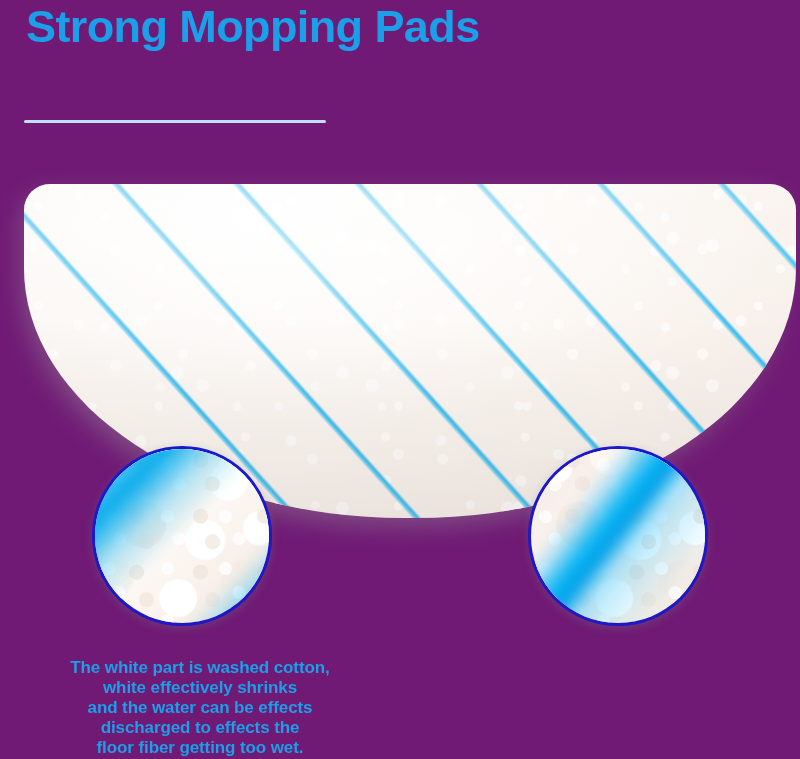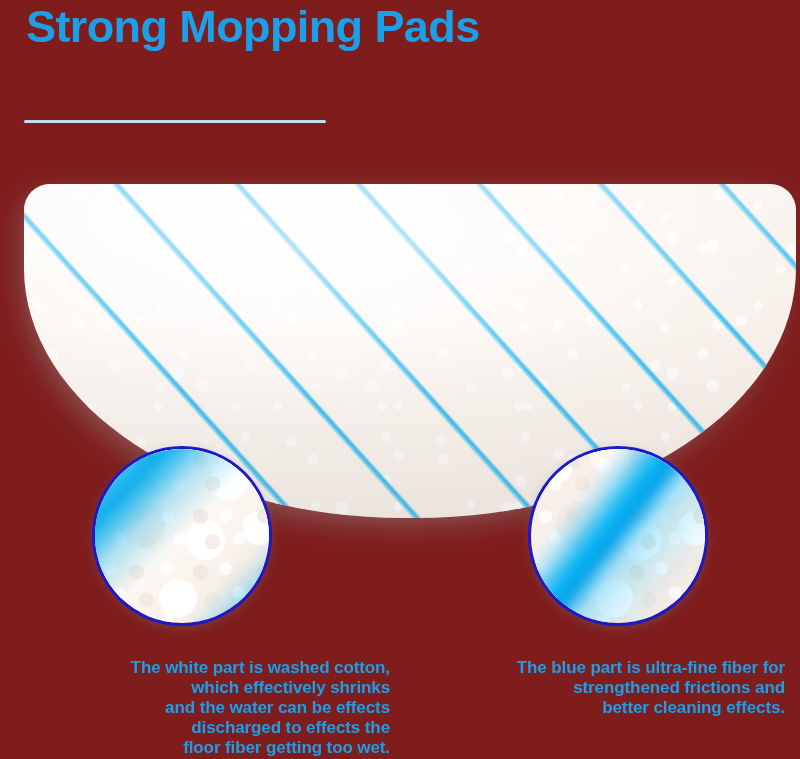--- a/index.html
+++ b/index.html
@@ -10,21 +10,21 @@
   }
   body {
     font-family: "Liberation Sans", sans-serif;
     -webkit-font-smoothing: antialiased;
   }
 
   #page {
     position: relative;
     width: 800px;
     height: 759px;
-    background: #7f1d1d;
+    background: #701a75;
     overflow: hidden;
   }
 
   
   .headline {
     position: absolute;
     left: 26px;
     top: 2px;
     width: 720px;
     font-size: 45px;
@@ -237,21 +237,21 @@
   .zoom-circle.left  { left: 92px;  top: 446px; }
   .zoom-circle.right { left: 528px; top: 446px; }
 
   
   .caption {
     position: absolute;
     color: #1A9FE8;
     font-weight: bold;
     font-size: 17px;
     line-height: 20px;
-    text-align: right;
+    text-align: center;
     letter-spacing: -0.1px;
   }
   .caption .line { display: block; white-space: nowrap; }
 
   .caption.left  { left: 10px;  top: 658px; width: 380px; }
   .caption.right { left: 435px; top: 658px; width: 350px; }
 </style>
 </head>
 <body>
 
@@ -280,25 +280,20 @@
 
   <div class="zoom-circle right">
     <div class="fibers"></div>
     <div class="speck"></div>
     <div class="band-glow"></div>
     <div class="band-main"></div>
   </div>
 
   <div class="caption left">
     <span class="line">The white part is washed cotton,</span>
-    <span class="line">which effectively shrinks</span>
+    <span class="line">white effectively shrinks</span>
     <span class="line">and the water can be effects</span>
     <span class="line">discharged to effects the</span>
     <span class="line">floor fiber getting too wet.</span>
   </div>
 
-  <div class="caption right">
-    <span class="line">The blue part is ultra-fine fiber for</span>
-    <span class="line">strengthened frictions and</span>
-    <span class="line">better cleaning effects.</span>
-  </div>
 
 </div>
 
 </body></html>

